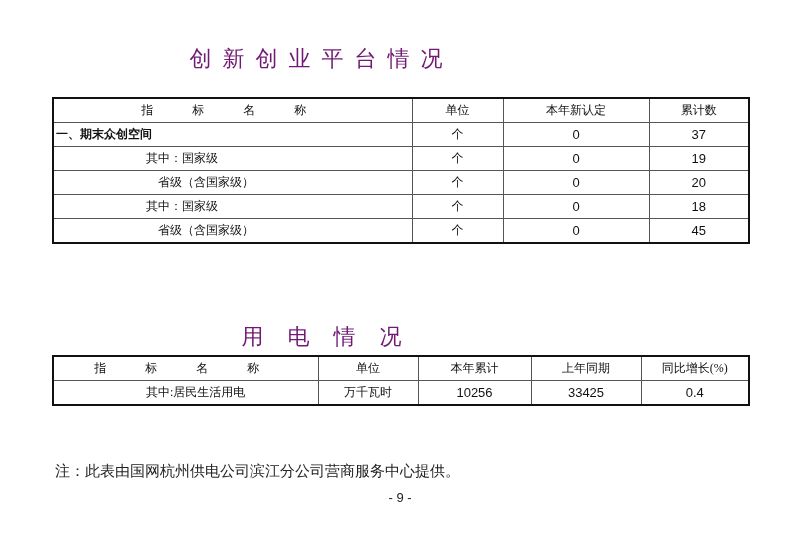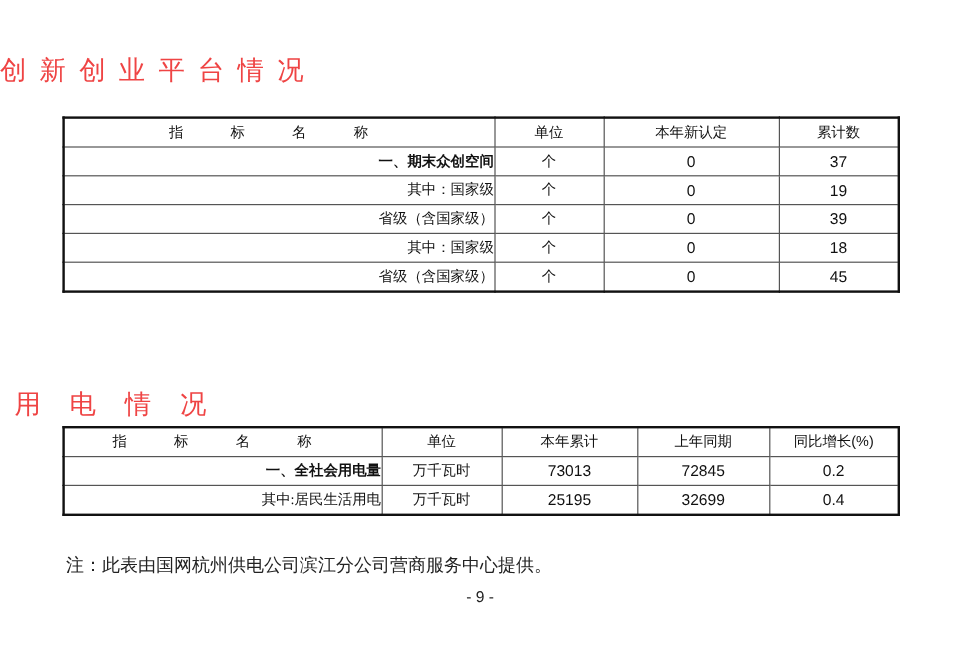--- a/index.html
+++ b/index.html
@@ -1,33 +1,33 @@
 <!DOCTYPE html>
 <html><head>
 <meta charset="utf-8">
 <style>
   html, body { margin: 0; padding: 0; background: #ffffff; }
   body { width: 800px; height: 547px; position: relative; overflow: hidden;
          font-family: "DejaVu Sans", sans-serif; color: #111; }
-  .title { position: absolute; left: 0; width: 643px; text-align: left;
-           font-family: "DejaVu Sans", sans-serif; font-size: 22px; color: #ef4444; }
+  .title { position: absolute; left: 0; width: 643px; text-align: center;
+           font-family: "DejaVu Sans", sans-serif; font-size: 22px; color: #701a75; }
   .title1 { top: 44px; letter-spacing: 11px; }
   .title2 { top: 322px; letter-spacing: 24px; margin-left: 12px; }
   table { position: absolute; left: 52px; width: 696px; border-collapse: collapse;
           border: 2px solid #111; table-layout: fixed; }
   td, th { border: 1px solid #555; height: 23px; padding: 0; font-size: 13px;
            font-weight: normal; text-align: center; vertical-align: middle;
            font-family: "Liberation Sans", sans-serif; }
-  th { font-family: Liberation Sans, sans-serif; font-size: 12px; }
+  th { font-family: Liberation Serif, serif; font-size: 12px; }
   #t1 { top: 97px; }
   #t2 { top: 355px; }
-  .name { text-align: right; font-family: Liberation Serif, serif; font-size: 12px; margin-left: 26px; }
+  .name { text-align: left; font-family: Liberation Serif, serif; font-size: 12px; margin-left: 26px; }
   .bold { font-weight: bold; padding-left: 2px; }
-  .ind1 { padding-left: 58px; }
-  .ind2 { }
+  .ind1 { padding-left: 92px; }
+  .ind2 { padding-left: 104px; }
   .ind2b { padding-left: 120px; }
   .hdr-name { letter-spacing: 18px; }
   .unit { font-family: "DejaVu Serif", serif; font-size: 12px; }
   td.light-left { border-left: 1px solid #ccc; }
   .note { position: absolute; left: 55px; top: 462px; font-size: 15px;
           font-family: "DejaVu Serif", serif; color: #222; }
   .pagenum { position: absolute; left: 0; width: 800px; top: 490px; text-align: center;
              font-size: 13px; font-family: "Liberation Sans", sans-serif; color: #222; }
 </style>
 </head>
@@ -58,21 +58,21 @@
   <tr>
     <td class="name ind1">其中：国家级</td>
     <td class="unit light-left">个</td>
     <td>0</td>
     <td>19</td>
   </tr>
   <tr>
     <td class="name ind2">省级（含国家级）</td>
     <td class="unit light-left">个</td>
     <td>0</td>
-    <td>39</td>
+    <td>20</td>
   </tr>
   <tr>
     <td class="name ind1">其中：国家级</td>
     <td class="unit light-left">个</td>
     <td>0</td>
     <td>18</td>
   </tr>
   <tr>
     <td class="name ind2">省级（含国家级）</td>
     <td class="unit light-left">个</td>
@@ -94,30 +94,23 @@
   </colgroup>
   <tbody>
       <tr>
     <th class="hdr-name">指 标 名 称</th>
     <th>单位</th>
     <th>本年累计</th>
     <th>上年同期</th>
     <th>同比增长(%)</th>
   </tr>
   <tr>
-    <td class="name bold">一、全社会用电量</td>
-    <td class="unit">万千瓦时</td>
-    <td>73013</td>
-    <td>72845</td>
-    <td>0.2</td>
-  </tr>
-  <tr>
     <td class="name ind1">其中:居民生活用电</td>
     <td class="unit">万千瓦时</td>
-    <td>25195</td>
-    <td>32699</td>
+    <td>10256</td>
+    <td>33425</td>
     <td>0.4</td>
   </tr>
 </tbody>
   </table>
 
 <div class="note">注：此表由国网杭州供电公司滨江分公司营商服务中心提供。</div>
 <div class="pagenum">- 9 -</div>
 
 </body></html>

